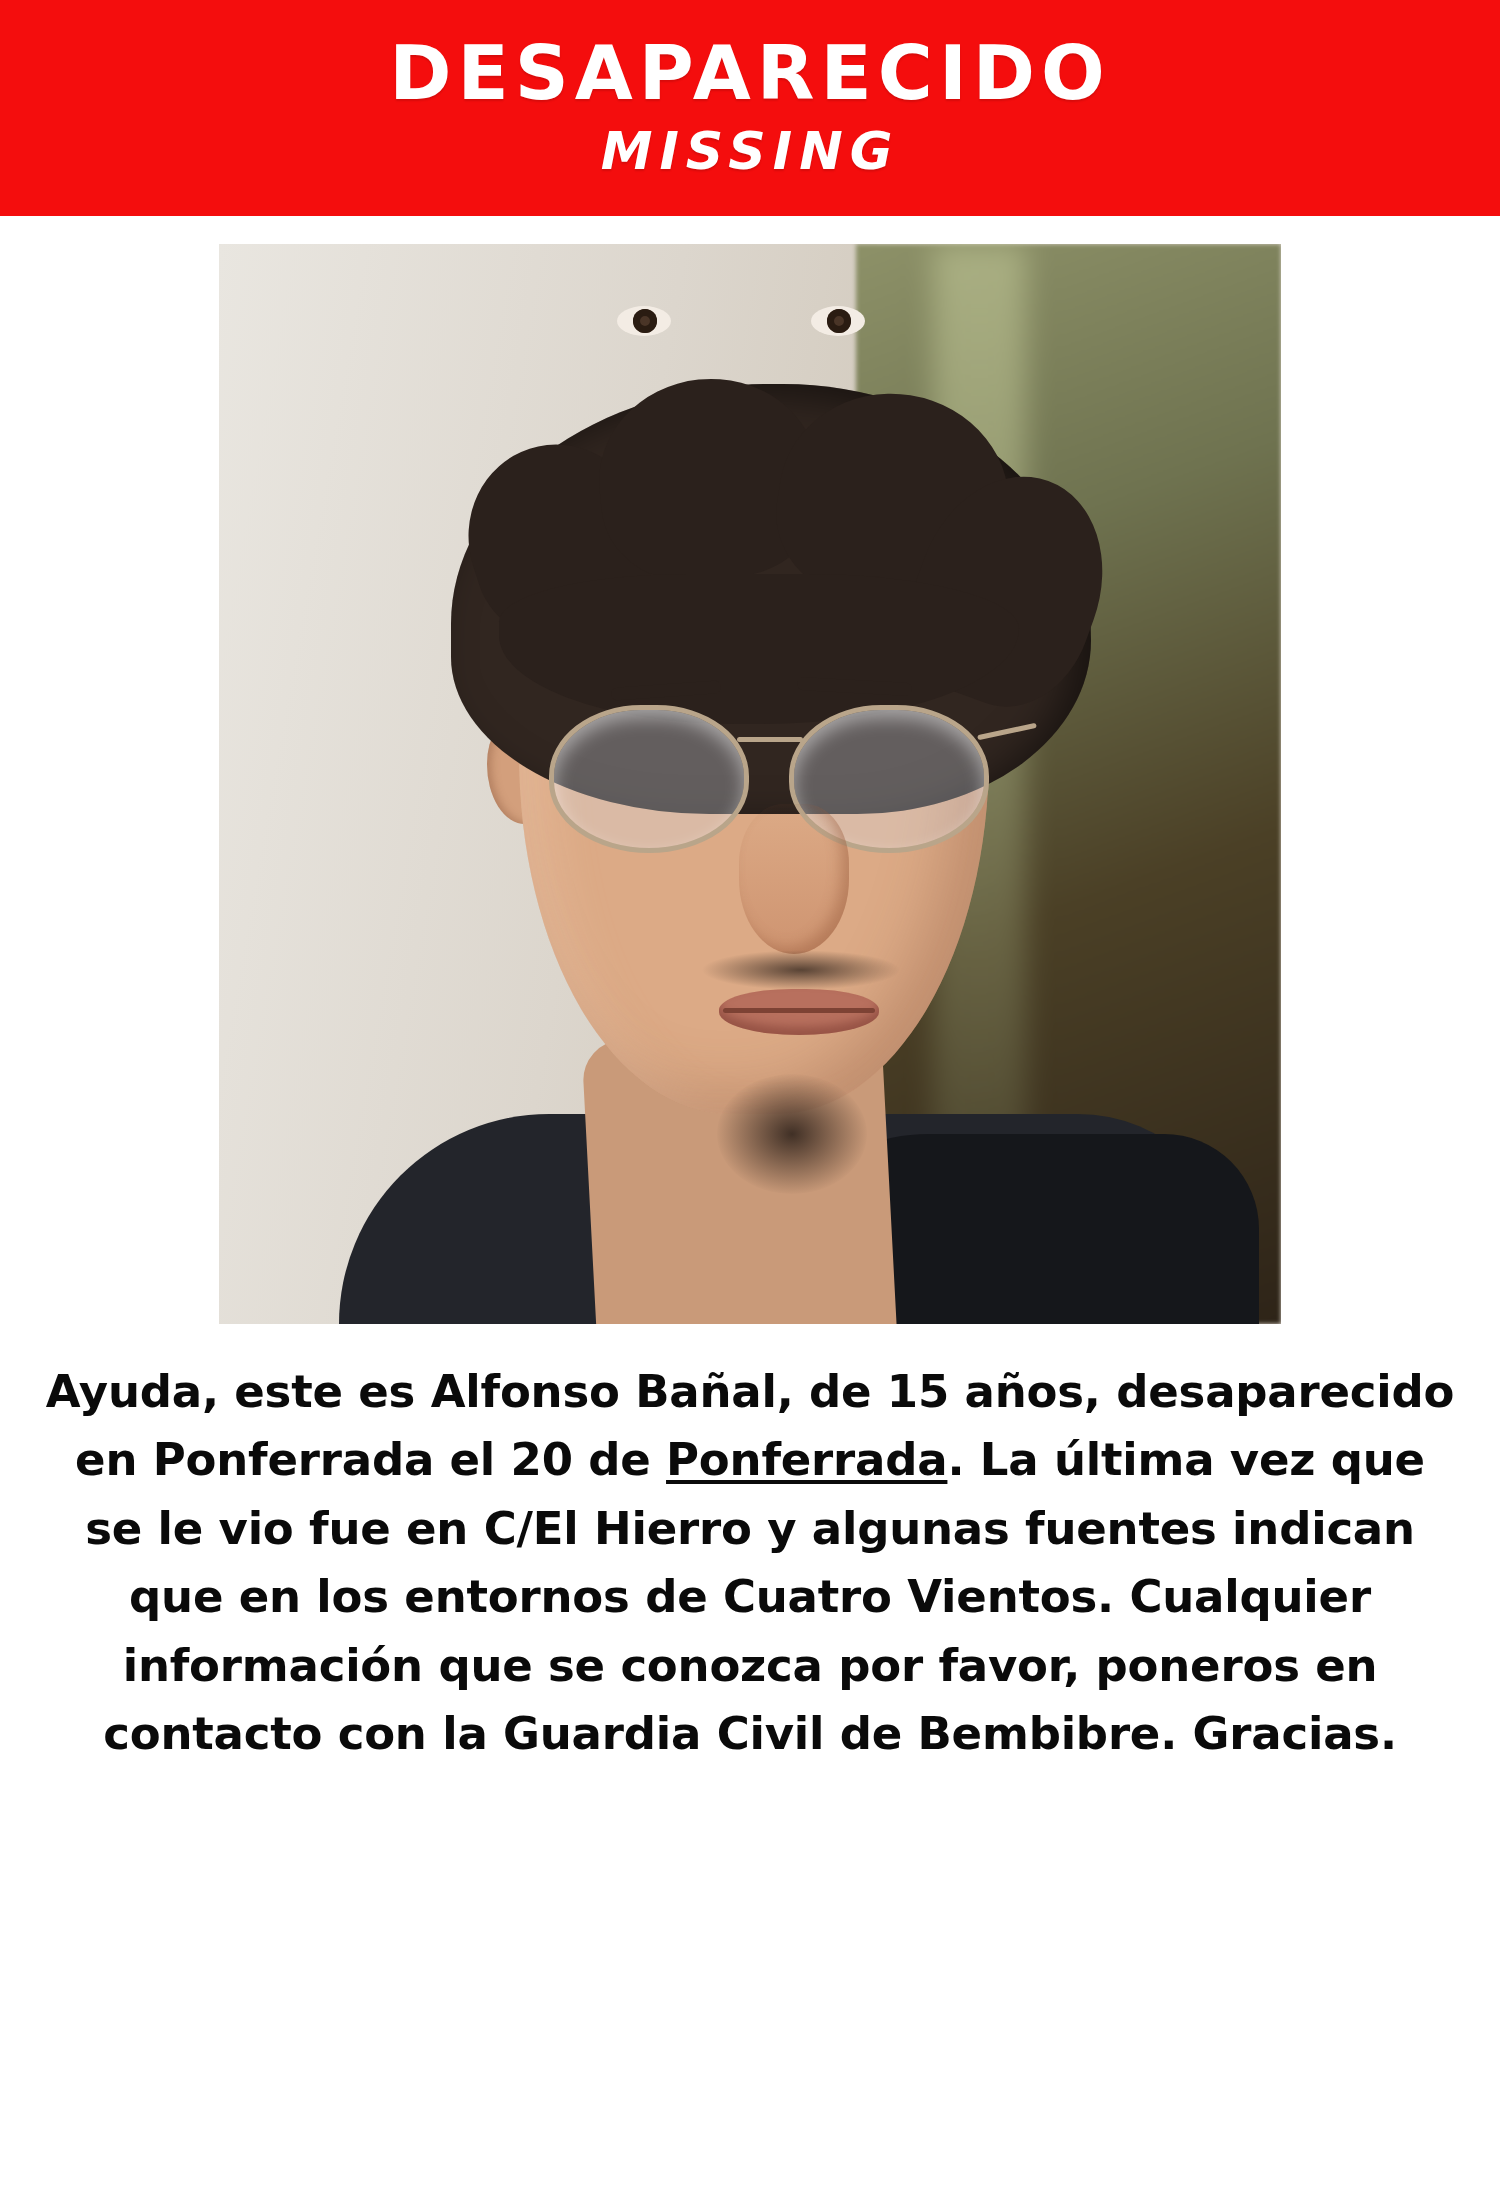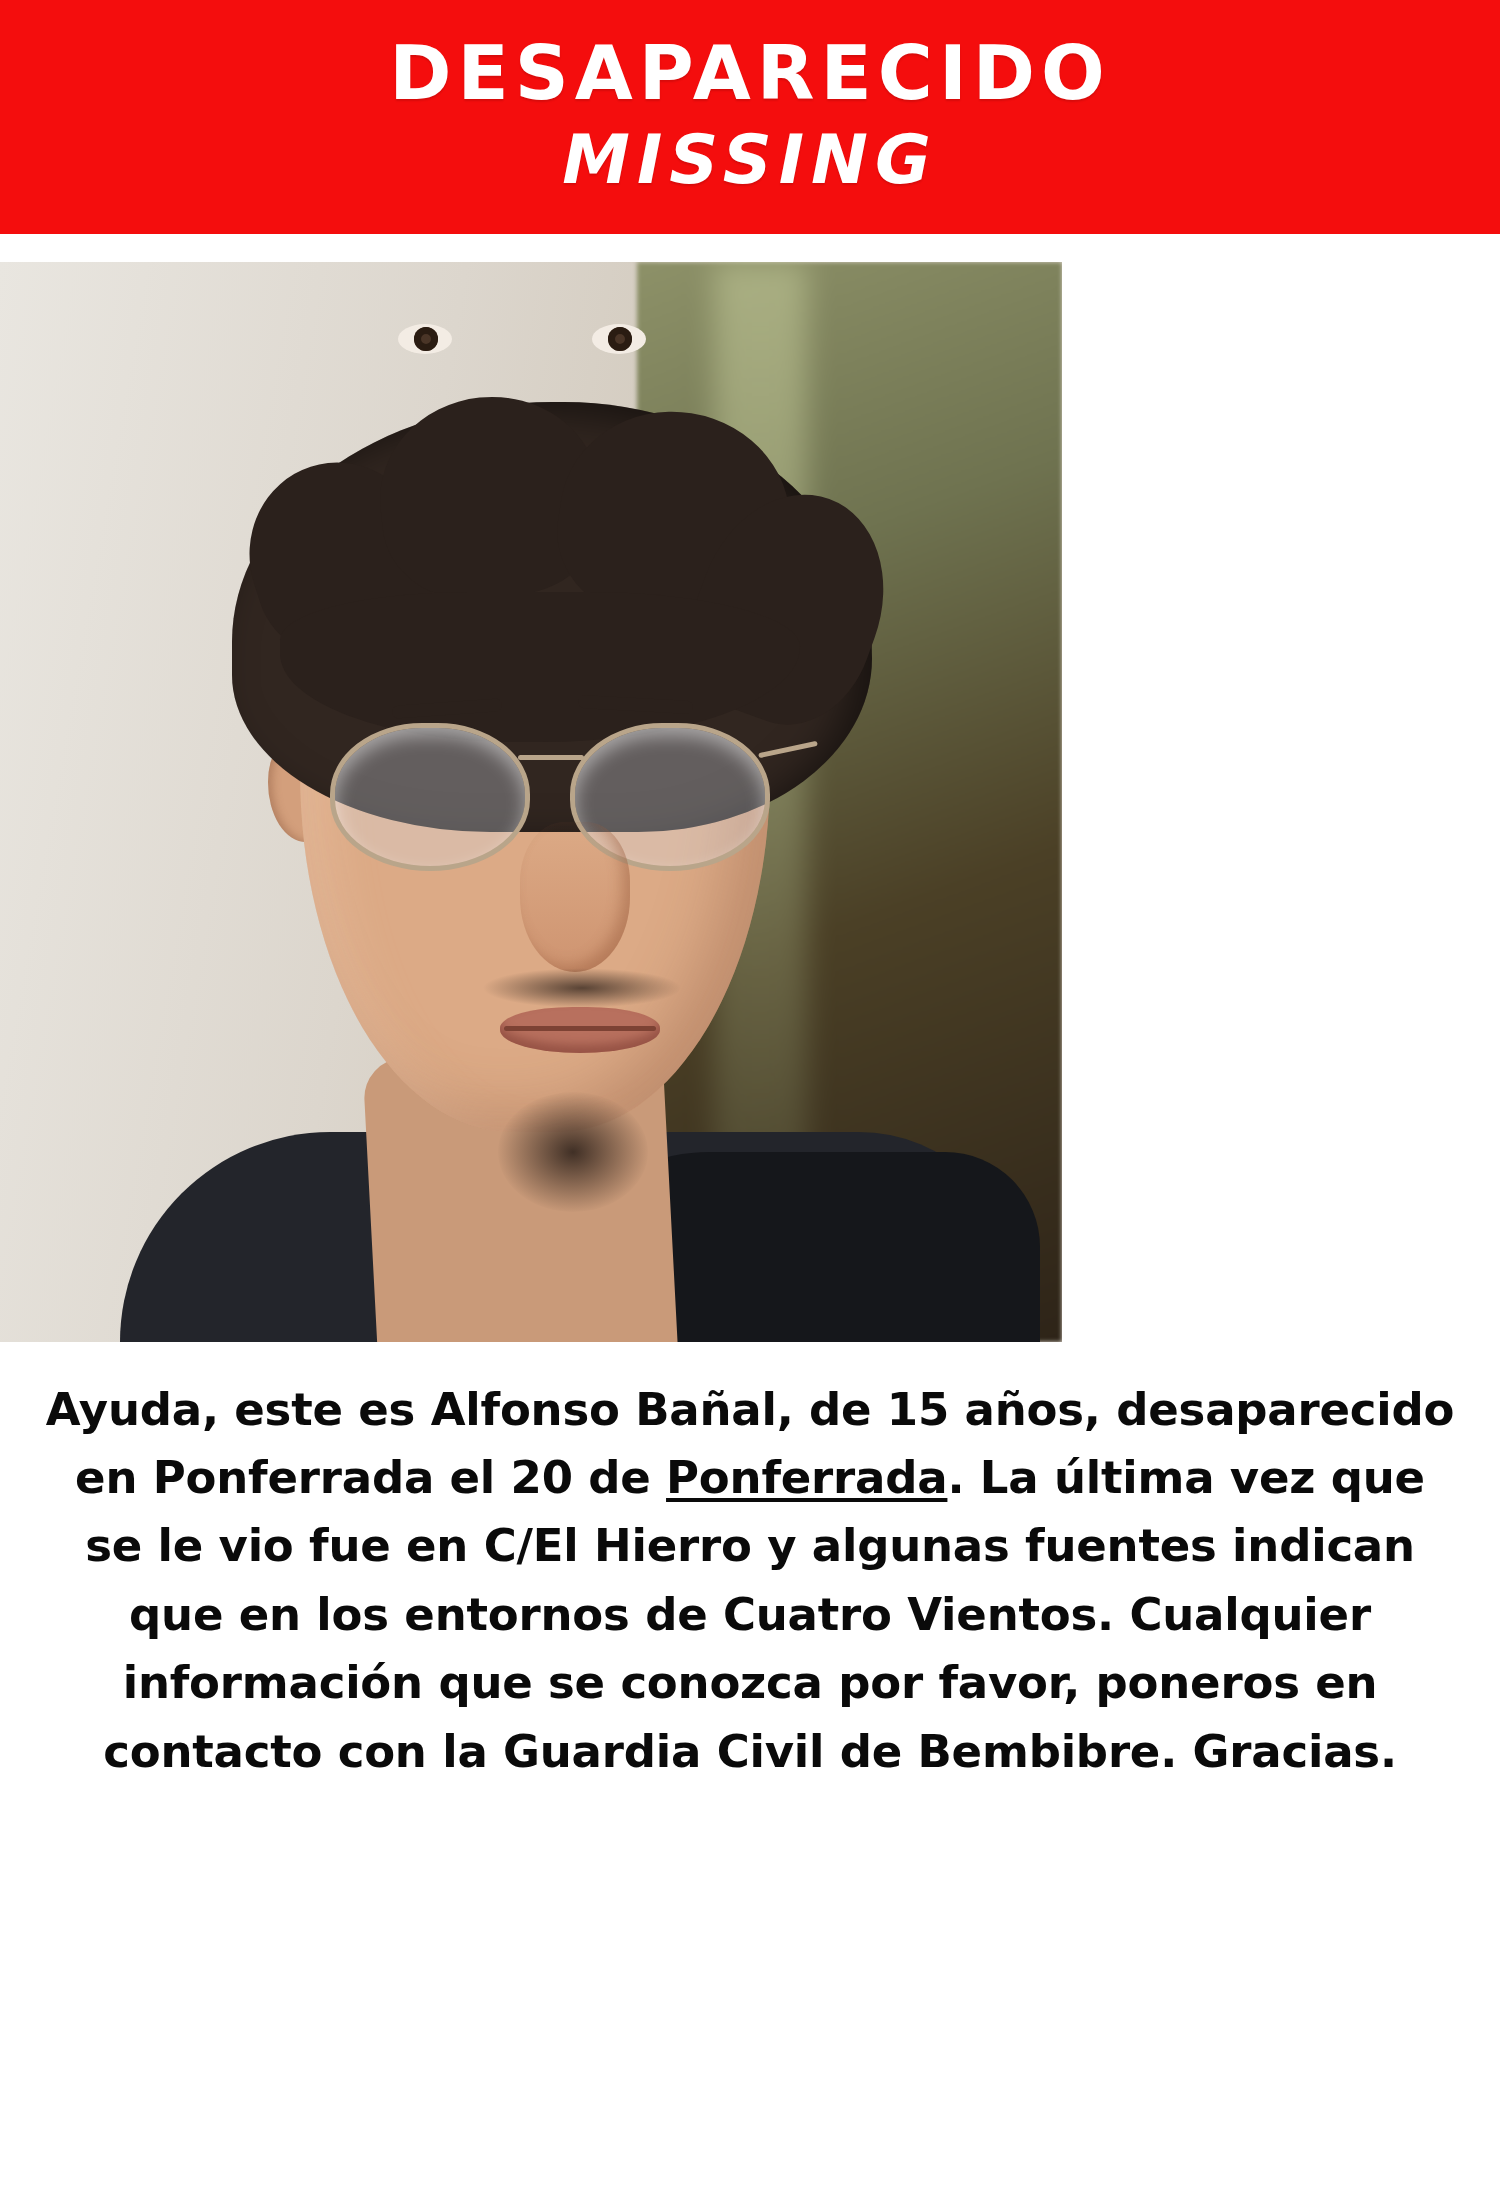--- a/index.html
+++ b/index.html
@@ -14,20 +14,21 @@
     overflow: hidden;
   }
 
   .poster {
     width: 1500px;
     height: 2082px;
     position: relative;
     background: #ffffff;
     display: flex;
     flex-direction: column;
+    align-items: center;
   }
 
   
   .banner {
     width: 1500px;
     background: #f40d0d;
     padding: 34px 0 36px 0;
     box-sizing: border-box;
     text-align: center;
   }
@@ -37,21 +38,21 @@
     font-size: 75px;
     font-weight: bold;
     letter-spacing: 6px;
     line-height: 1.05;
     margin: 0;
     text-shadow: 0 2px 2px rgba(0,0,0,0.12);
   }
   .banner-subtitle {
     color: #ffffff;
     font-family: "DejaVu Sans", sans-serif;
-    font-size: 68px;
+    font-size: 52px;
     font-weight: bold;
     font-style: italic;
     letter-spacing: 7px;
     line-height: 1.1;
     margin: 10px 0 0 0;
     text-shadow: 0 2px 2px rgba(0,0,0,0.12);
   }
 
   
   .photo-wrap {

